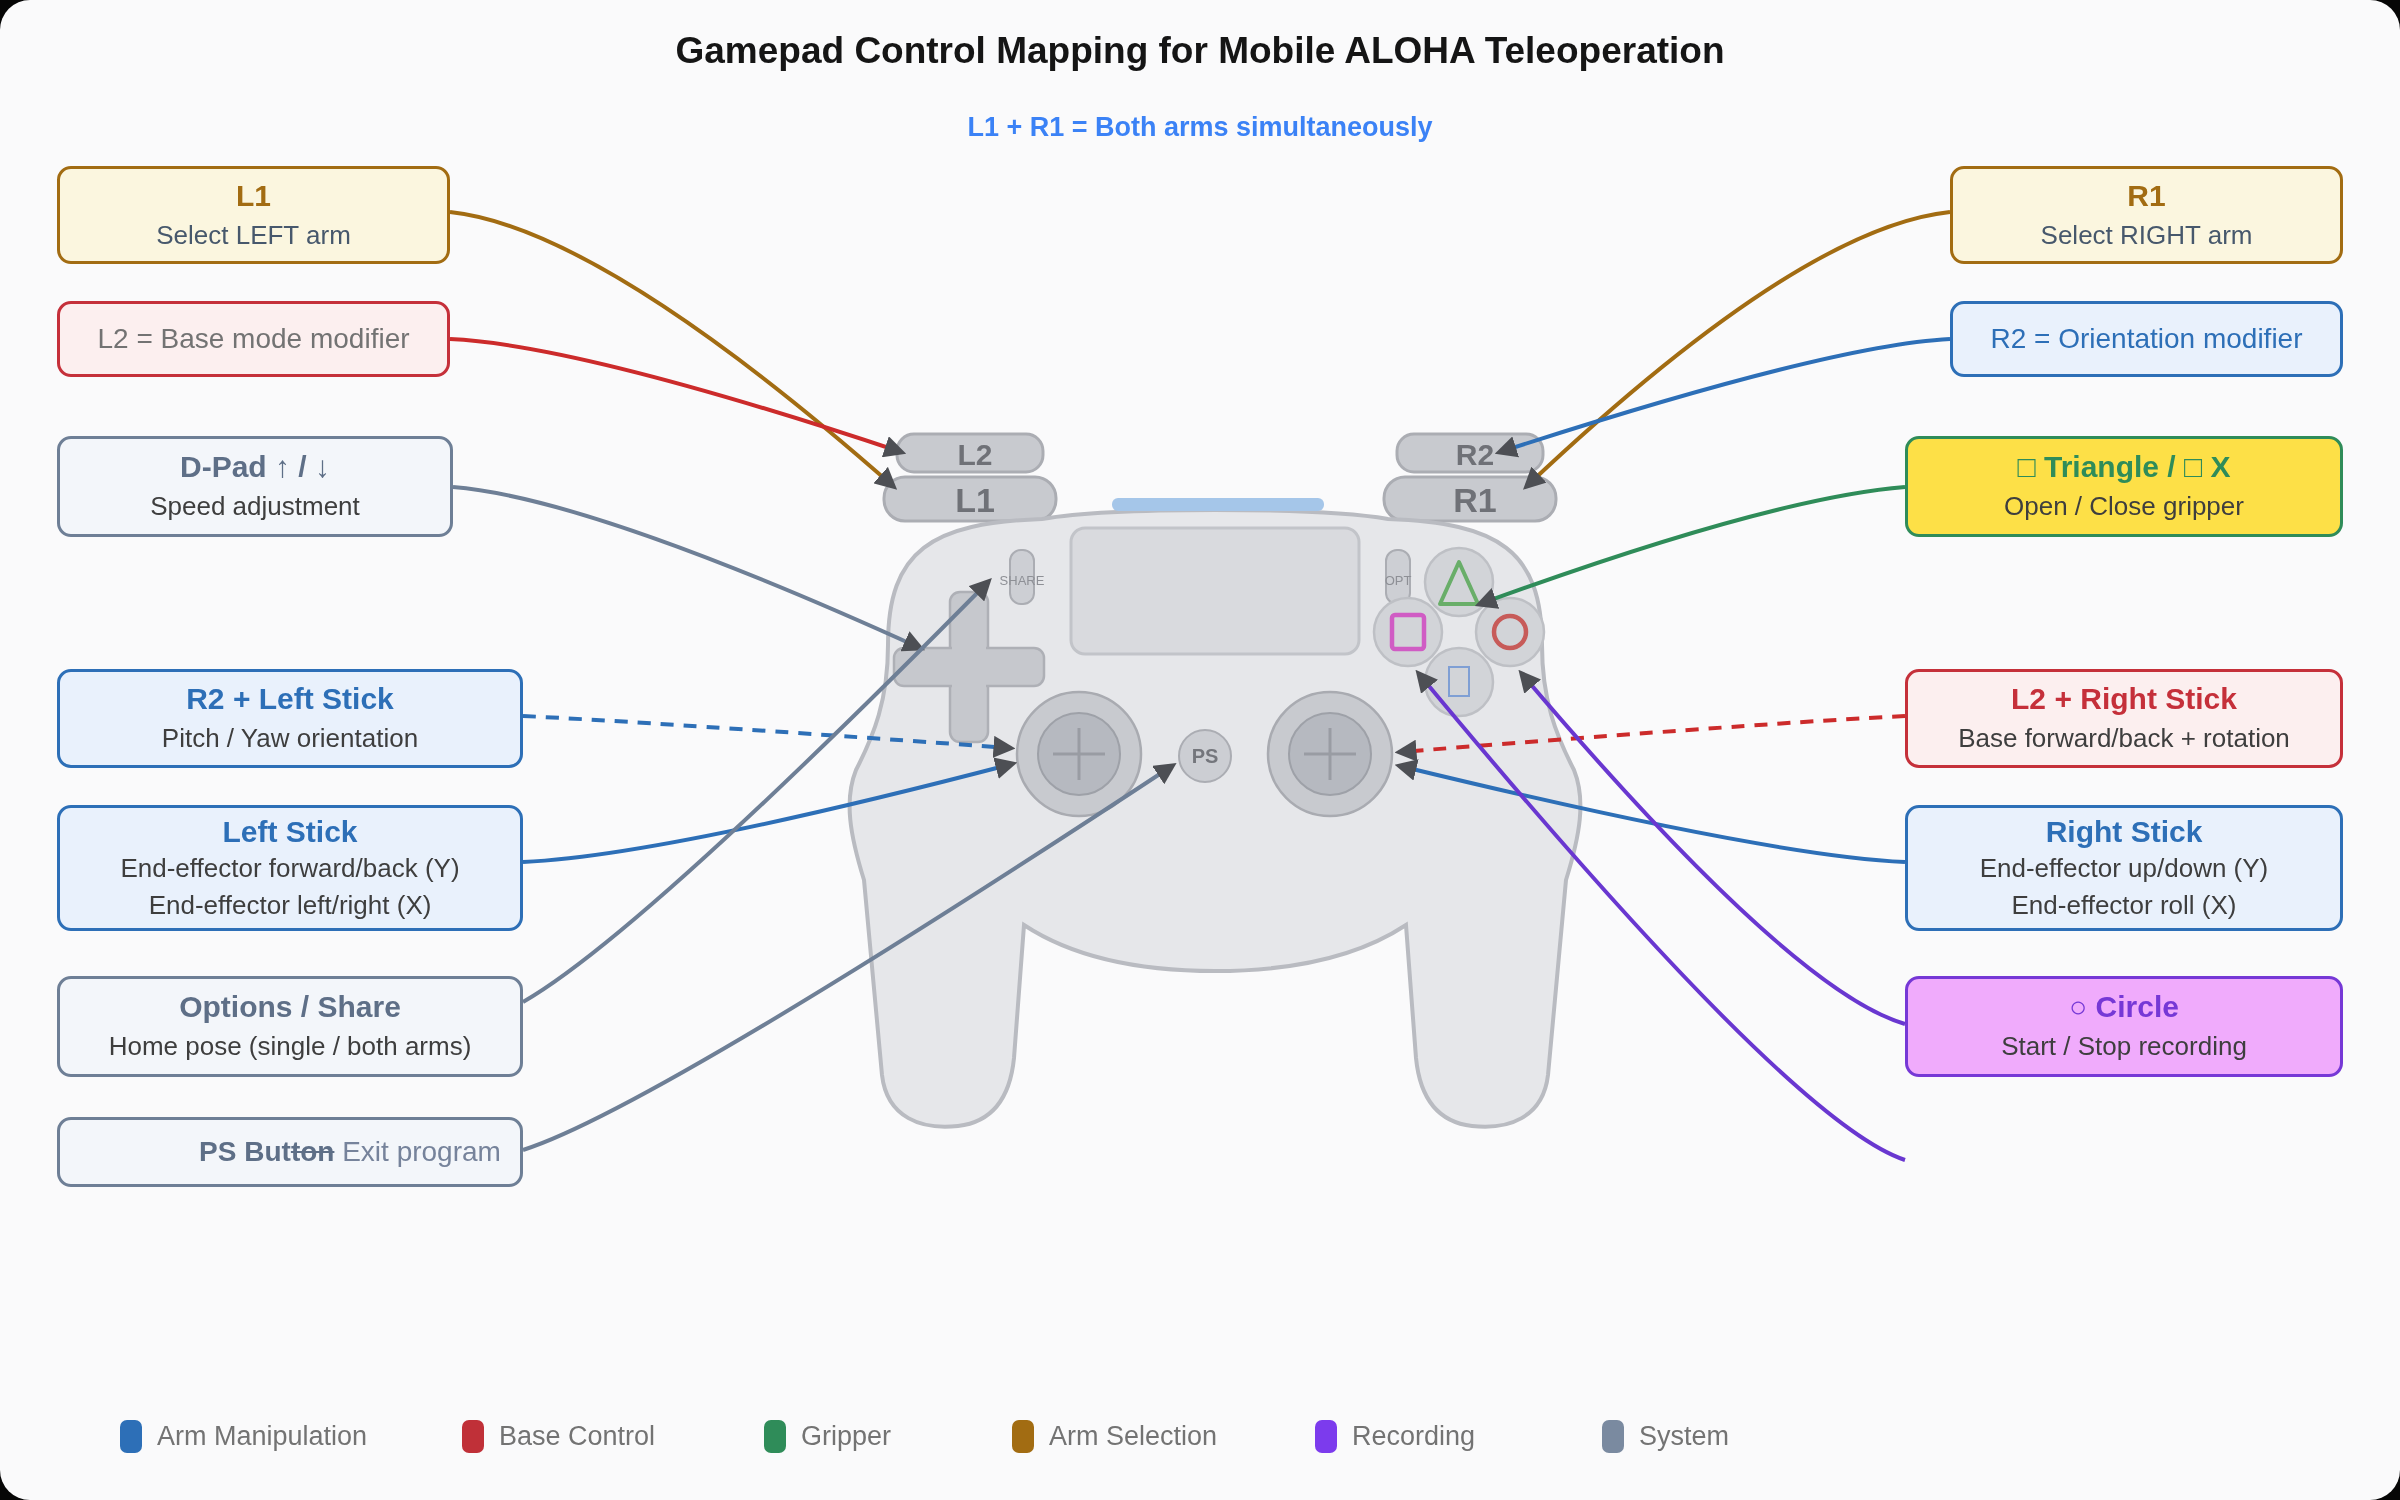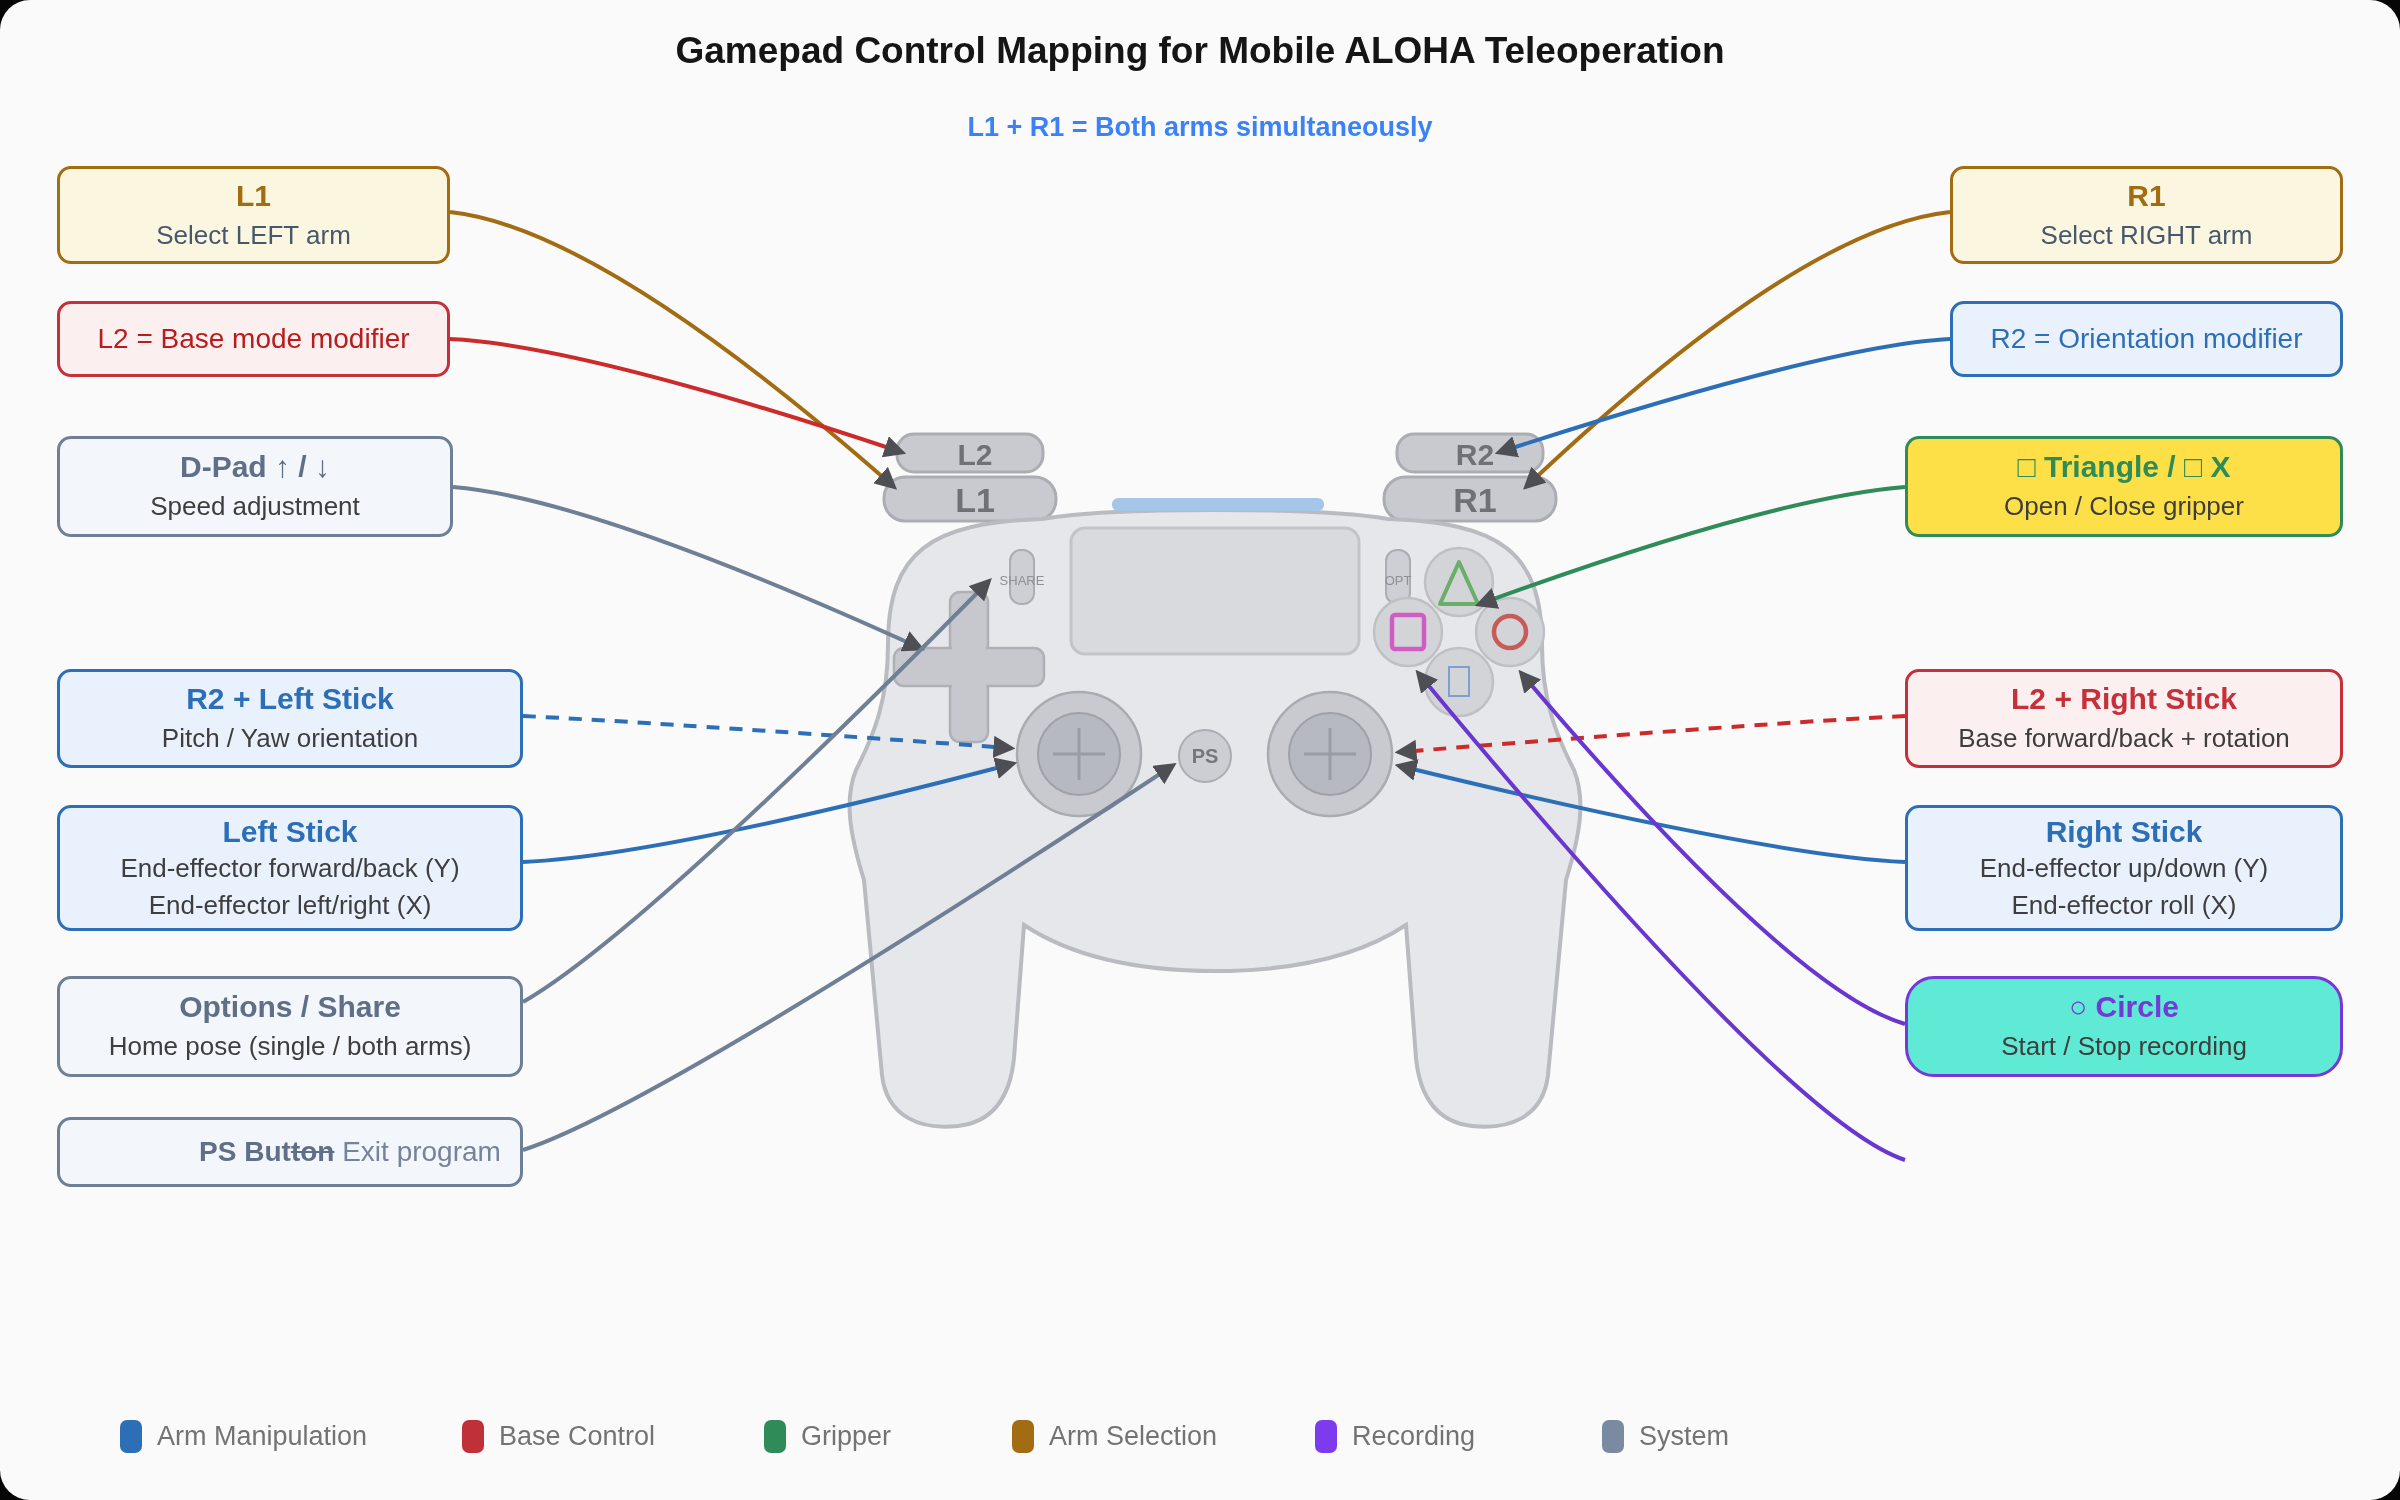--- a/index.html
+++ b/index.html
@@ -10,29 +10,29 @@
   .co{position:absolute;border-radius:14px;border:3px solid;display:flex;flex-direction:column;justify-content:center;
       align-items:center;gap:7px;box-sizing:border-box;background:#fff;}
   .co-title{font-size:30px;font-weight:bold;line-height:1.1;}
   .co-sub{font-size:26px;color:#3E3E3E;line-height:1.25;}
   .co-single{font-size:28px;}
   .yellowbox{background:#FBF6DF;border-color:#A26C12;}
   .yellowbox .co-title{color:#A26C12;}
   .yellowbox .co-sub{color:#47586C;}
   .redbox{background:#FCEFEF;border-color:#C5303A;}
   .redbox .co-title{color:#C5303A;}
-  .redbox .co-single{color:#b91c1c;}
+  .redbox .co-single{color:#737373;}
   .slatebox{background:#F3F6FA;border-color:#6E7F96;}
   .slatebox .co-title{color:#5E6F87;}
   .bluebox{background:#E9F1FC;border-color:#2D6FB7;}
   .bluebox .co-title{color:#2D6FB7;}
   .bluebox .co-single{color:#2D6FB7;}
   .greenbox{background:#fde047;border-color:#2F8C59;}
   .greenbox .co-title{color:#2F8C59;}
-  .purplebox{background:#5eead4;border-color:#7638D6;border-radius:29px;}
+  .purplebox{background:#f0abfc;border-color:#7638D6;}
   .purplebox .co-title{color:#7638D6;}
   .ps-line{font-size:28px;color:#76839B;padding-left:120px;}
   .ps-bold{font-weight:bold;color:#5E6F87;}
   .strike{text-decoration:line-through;}
   .overlay{position:absolute;left:0;top:0;width:2400px;height:1500px;pointer-events:none;}
   .legend{position:absolute;left:0;top:1408px;width:2400px;height:60px;}
   .legend-item{position:absolute;display:flex;align-items:center;gap:15px;height:56px;}
   .swatch{width:22px;height:33px;border-radius:7px;}
   .legend-label{font-size:27px;color:#737373;}
 </style>

